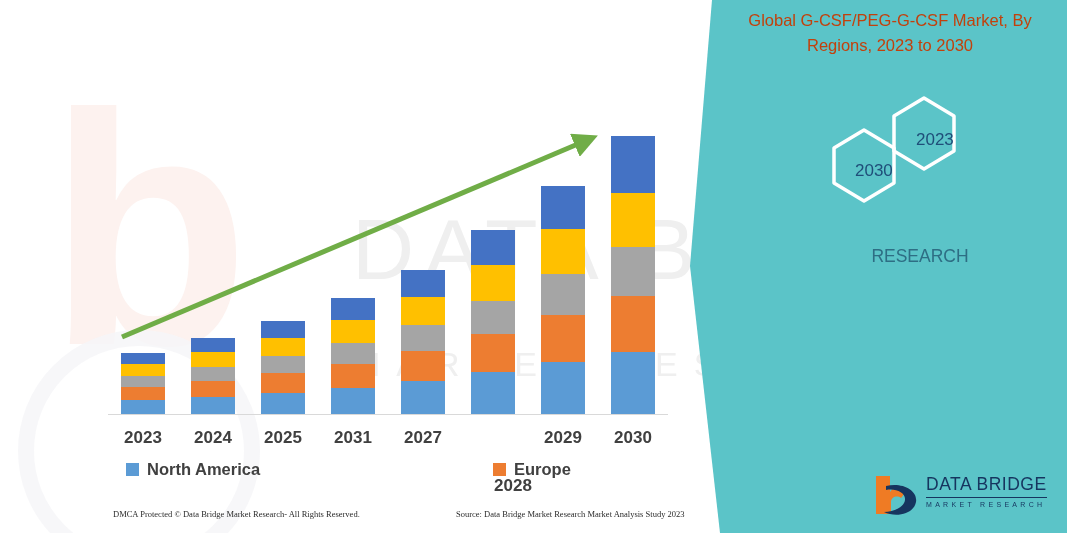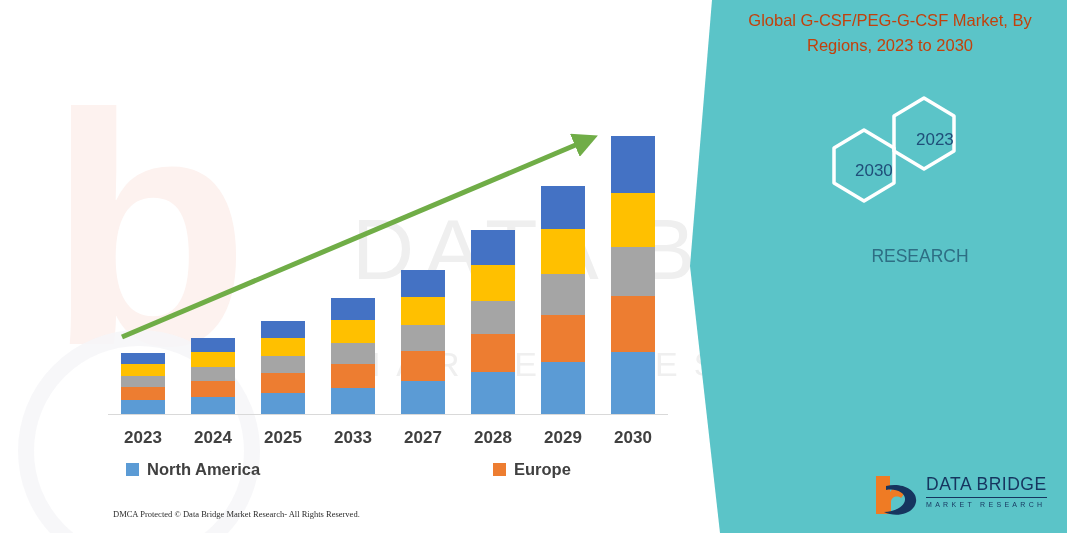--- a/index.html
+++ b/index.html
@@ -328,40 +328,41 @@
       <line id="trendline" x1="122" y1="337" x2="585" y2="141" stroke="#70ad47" stroke-width="5" marker-end="url(#ah)"></line>
     </svg>
   </div>
 
   <div class="axis-line"></div>
 
   <div class="xlabels" id="xlabels">
       <div class="xlabel" style="left: 0px;">2023</div>
       <div class="xlabel" style="left: 70px;">2024</div>
       <div class="xlabel" style="left: 140px;">2025</div>
-      <div class="xlabel" style="left: 210px;">2033</div>
+      <div class="xlabel" style="left: 210px;">2031</div>
       <div class="xlabel" style="left: 280px;">2027</div>
-      <div class="xlabel" style="left: 350px;">2028</div>
+      <div class="xlabel" style="left: 370px; margin-top: 48px;">2028</div>
       <div class="xlabel" style="left: 420px;">2029</div>
       <div class="xlabel" style="left: 490px;">2030</div>
     </div>
 
   <div class="legend">
     <div class="legend-item" style="left:18px;top:0;">
       <span class="legend-swatch" id="sw0" style="background: rgb(91, 155, 213);"></span>
       <span class="legend-label">North America</span>
     </div>
     <div class="legend-item" style="left:385px;top:0;">
       <span class="legend-swatch" id="sw1" style="background: rgb(237, 125, 49);"></span>
       <span class="legend-label">Europe</span>
     </div>
   </div>
 
   <div class="footer">
     <div class="footer-text footer-left">DMCA Protected © Data Bridge Market Research- All Rights Reserved.</div>
+    <div class="footer-text footer-right">Source: Data Bridge Market Research  Market Analysis Study 2023</div>
   </div>
 
   <div class="teal-panel"></div>
   <div class="panel-title">Global G-CSF/PEG-G-CSF Market, By Regions, 2023 to 2030</div>
 
   <div class="hexwrap">
     <svg width="180" height="120" viewBox="0 0 180 120">
       <polygon points="74,28 104,10 134,28 134,63 104,81 74,63" fill="none" stroke="#ffffff" stroke-width="3.5" stroke-linejoin="round"></polygon>
       <polygon points="14,60 44,42 74,60 74,95 44,113 14,95" fill="none" stroke="#ffffff" stroke-width="3.5" stroke-linejoin="round"></polygon>
     </svg>

